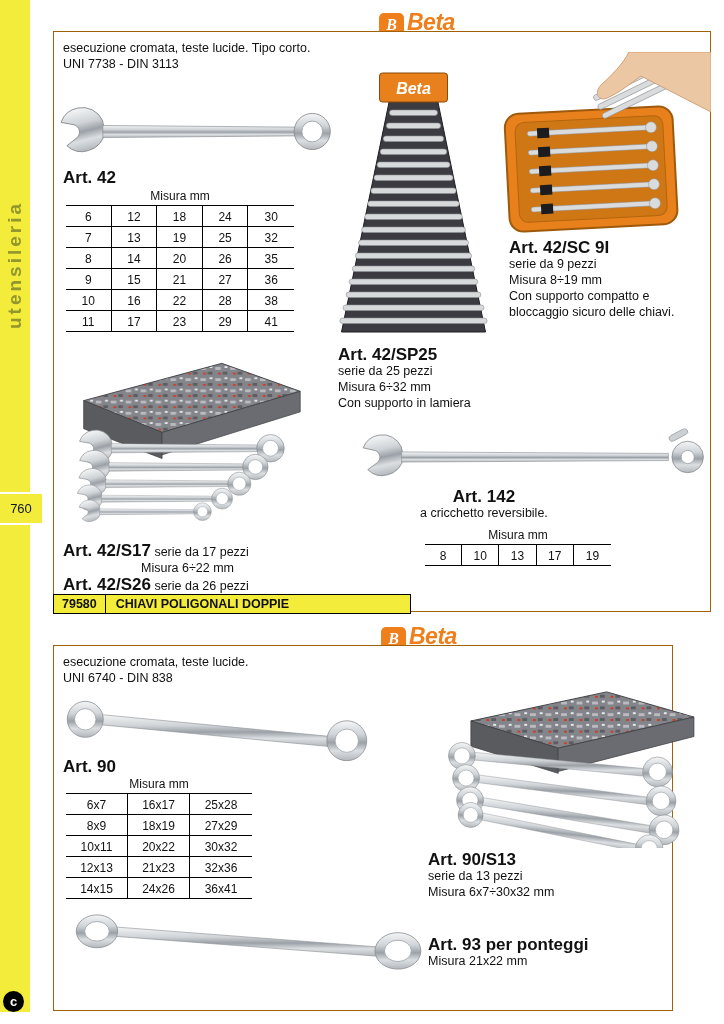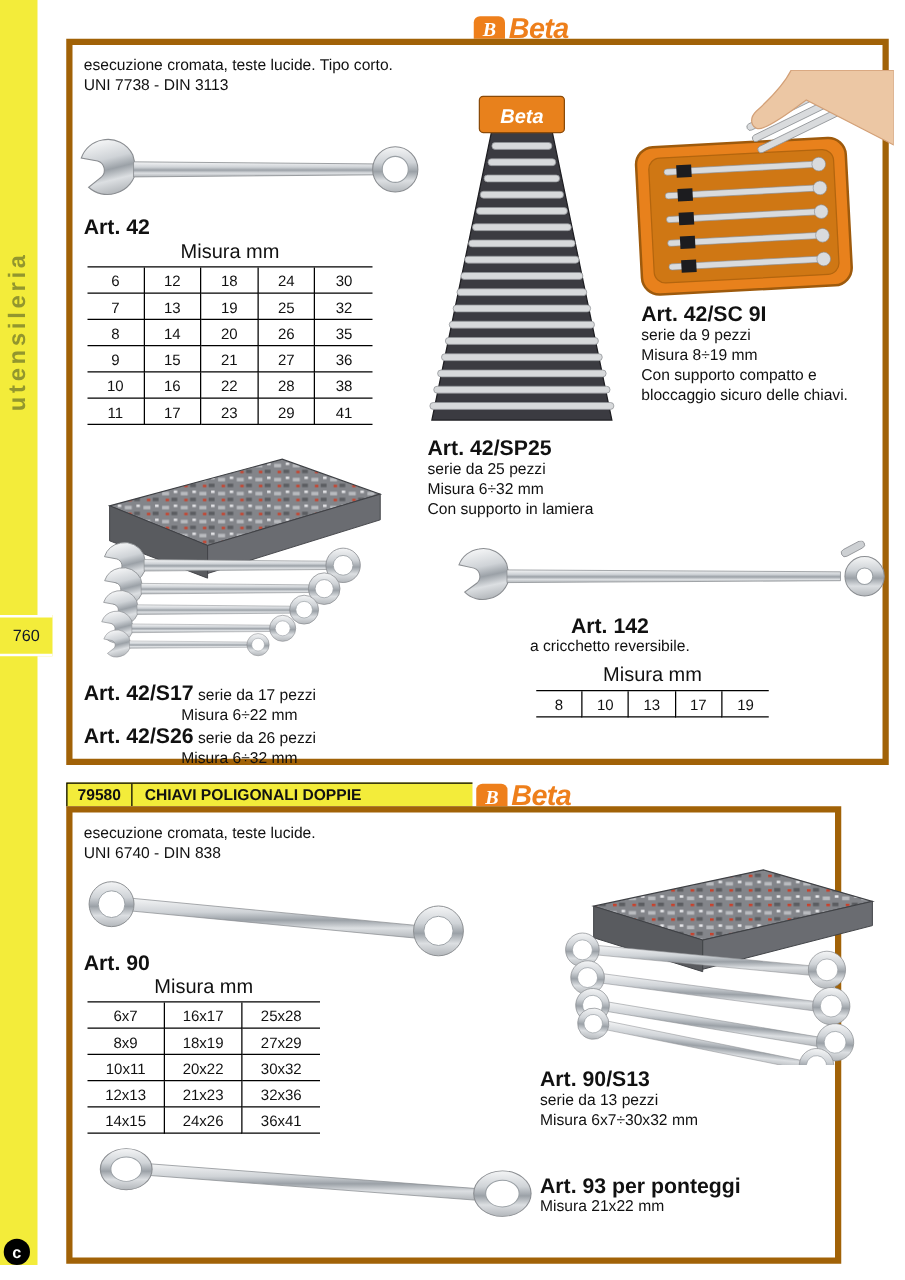--- a/index.html
+++ b/index.html
@@ -20,29 +20,29 @@
   .sec-header{background:#f3ec3a;border:1px solid #000;height:20px;display:flex;align-items:center;
     font-weight:bold;font-size:12.5px;}
   .sec-code{padding:0 8px;border-right:1px solid #000;height:100%;display:flex;align-items:center;}
   .sec-title{padding:0 10px;white-space:nowrap;}
   .beta{display:flex;align-items:flex-end;gap:3px;height:26px;background:#fff;padding:0 3px;}
   .beta-sq{width:25px;height:23px;background:#ee7f1b;border-radius:5px;color:#fff;font-weight:bold;font-style:italic;
     font-family:"Liberation Serif",serif;font-size:16px;display:flex;align-items:center;justify-content:center;}
   .beta-word{color:#ee7f1b;font-weight:bold;font-style:italic;font-size:23px;line-height:0.9;letter-spacing:-0.5px;
     border-bottom:2px solid #ee7f1b;padding:0 3px 1px 0;}
 
-  .secbox{border:5px solid #a16207;background:#fff;}
+  .secbox{border:1px solid #a16207;background:#fff;}
   .desc{font-size:12.5px;line-height:16px;}
   .artlabel{font-weight:bold;font-size:17px;line-height:17px;}
   .inline{display:inline;}
   .cap{font-size:12.5px;line-height:16px;}
   .indent{margin-left:78px;}
 
   
-  .thead{text-align:center;font-size:16px;padding-bottom:2px;border-bottom:1px solid #000;}
+  .thead{text-align:center;font-size:12px;padding-bottom:2px;border-bottom:1px solid #000;}
   .tgrid{display:grid;}
   .c5{grid-template-columns:repeat(5,1fr);}
   .c3{grid-template-columns:repeat(3,1fr);}
   .tc{border-bottom:1px solid #000;border-right:1px solid #000;font-size:12px;text-align:center;padding:4px 0 2px;}
   .c5 .tc:nth-child(5n){border-right:none;}
   .c3 .tc:nth-child(3n){border-right:none;}
 
   .svg-beta{font-family:"Liberation Sans",sans-serif;font-size:16px;font-weight:bold;font-style:italic;fill:#fff;}
 </style>
 </head>
@@ -249,21 +249,21 @@
       <div class="tgrid c5">
         <span class="tc">8</span>
           <span class="tc">10</span>
           <span class="tc">13</span>
           <span class="tc">17</span>
           <span class="tc">19</span>
       </div>
     </div>
   </div>
 
-  <div class="sec-header abs" style="left:53px;top:626px;width:358px;">
+  <div class="sec-header abs" style="left:53px;top:594px;width:358px;">
     <span class="sec-code">79580</span>
     <span class="sec-title">CHIAVI POLIGONALI DOPPIE</span>
   </div>
   <div class="beta abs" style="left:378px;top:624px;">
     <span class="beta-sq">B</span>
     <span class="beta-word">Beta</span>
   </div>
 
   <div class="secbox abs" style="left:53px;top:645px;width:620px;height:366px;">
 

